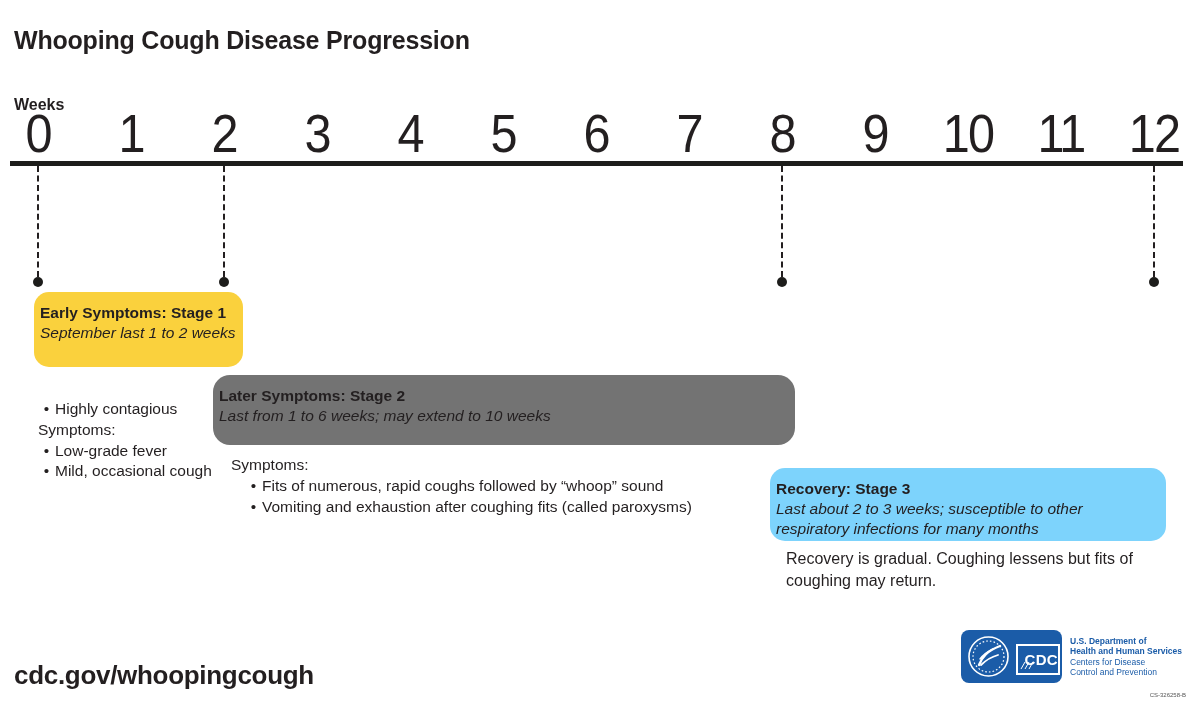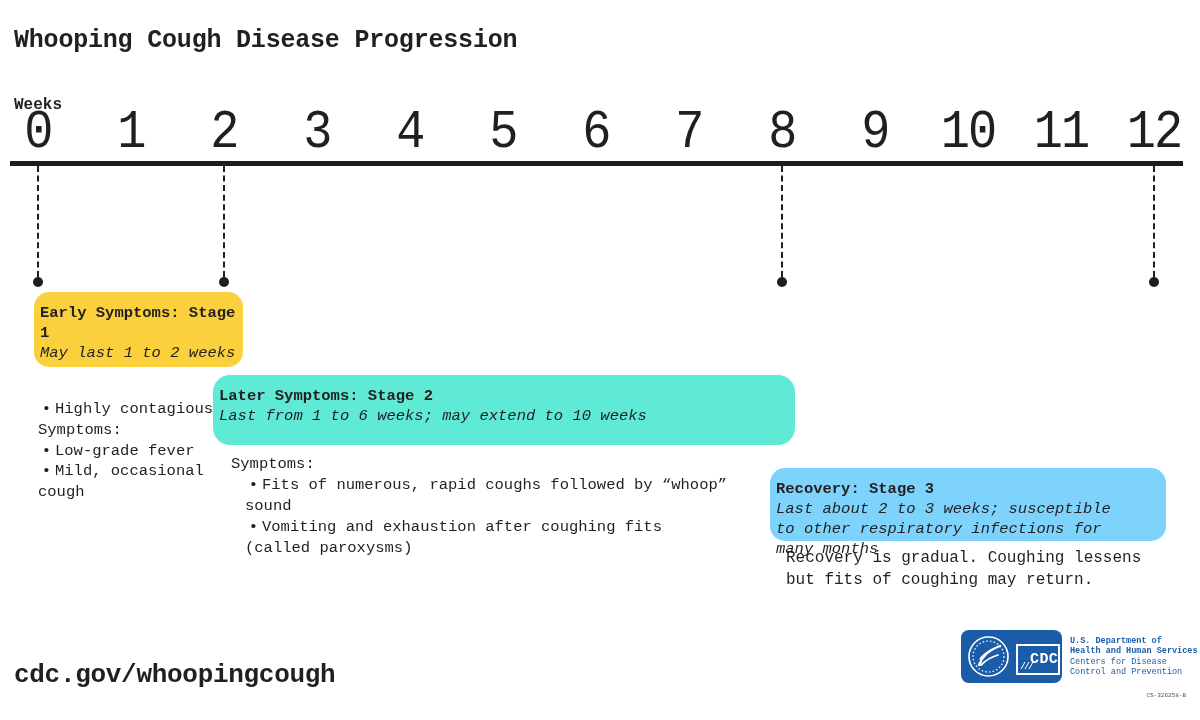--- a/index.html
+++ b/index.html
@@ -1,18 +1,18 @@
 <!DOCTYPE html>
 <html><head>
 <meta charset="utf-8">
 <style>
   html,body { margin:0; padding:0; background:#fff; }
   .canvas {
     position:relative; width:1200px; height:720px; background:#ffffff;
-    font-family:Liberation Mono, monospace; color:#231f20; overflow:hidden;
+    font-family:Liberation Sans, sans-serif; color:#231f20; overflow:hidden;
   }
   .abs { position:absolute; }
 
   
   .title { left:14px; top:26px; font-size:25px; font-weight:700; letter-spacing:-0.2px; }
   .weeks-label { left:14px; top:96px; font-size:16px; font-weight:700; }
 
   
   .tick {
     top:106px; font-size:54px; font-weight:300; line-height:1;
@@ -20,21 +20,21 @@
   }
   .timeline-bar { left:10px; top:161px; width:1173px; height:5px; background:#1d1d1b; }
   .connector { top:166px; height:111px; width:0; border-left:2px dashed #231f20; }
   .marker-dot { top:277px; width:10px; height:10px; border-radius:50%; background:#1d1d1b; transform:translateX(-50%); }
 
   
   .stage-card { box-sizing:border-box; border-radius:15px; padding:11px 6px; }
   .stage-title { font-size:15.5px; font-weight:700; line-height:20px; }
   .stage-sub { font-size:15.5px; font-style:italic; line-height:20px; }
   .card1 { left:34px; top:292px; width:209px; height:75px; background:#fad13d; }
-  .card2 { left:213px; top:375px; width:582px; height:70px; background:#5eead4; border-radius:17px; }
+  .card2 { left:213px; top:375px; width:582px; height:70px; background:#737373; border-radius:17px; }
   .card3 { left:770px; top:468px; width:396px; height:73px; background:#7dd3fc; }
   .card3 .stage-sub { width:345px; }
 
   
   .list { font-size:15.5px; line-height:20.8px; }
   .list1 { left:38px; top:371px; width:210px;margin-top:28px; }
   .list2 { left:231px; top:454px; width:500px; line-height:21px; }
   .bullet-line::before { content:"\2022"; display:inline-block; width:17px; text-align:center; }
   .list2 .bullet-line { padding-left:14px; }
   .note3 { left:786px; top:548px; width:372px; font-size:16px; line-height:21.5px; }
@@ -81,21 +81,21 @@
   <div class="abs connector" style="left:223px"></div>
   <div class="abs connector" style="left:781px"></div>
   <div class="abs connector" style="left:1153px"></div>
   <div class="abs marker-dot" style="left:38px"></div>
   <div class="abs marker-dot" style="left:224px"></div>
   <div class="abs marker-dot" style="left:782px"></div>
   <div class="abs marker-dot" style="left:1154px"></div>
 
   <div class="abs stage-card card1">
     <div class="stage-title">Early Symptoms: Stage 1</div>
-    <div class="stage-sub">May last 1 to 2 weeks</div>
+    <div class="stage-sub">September last 1 to 2 weeks</div>
   </div>
 
   <div class="abs list list1">
     <div class="bullet-line">Highly contagious</div>
     <div>Symptoms:</div>
     <div class="bullet-line">Low-grade fever</div>
     <div class="bullet-line">Mild, occasional cough</div>
   </div>
 
   <div class="abs stage-card card2">

